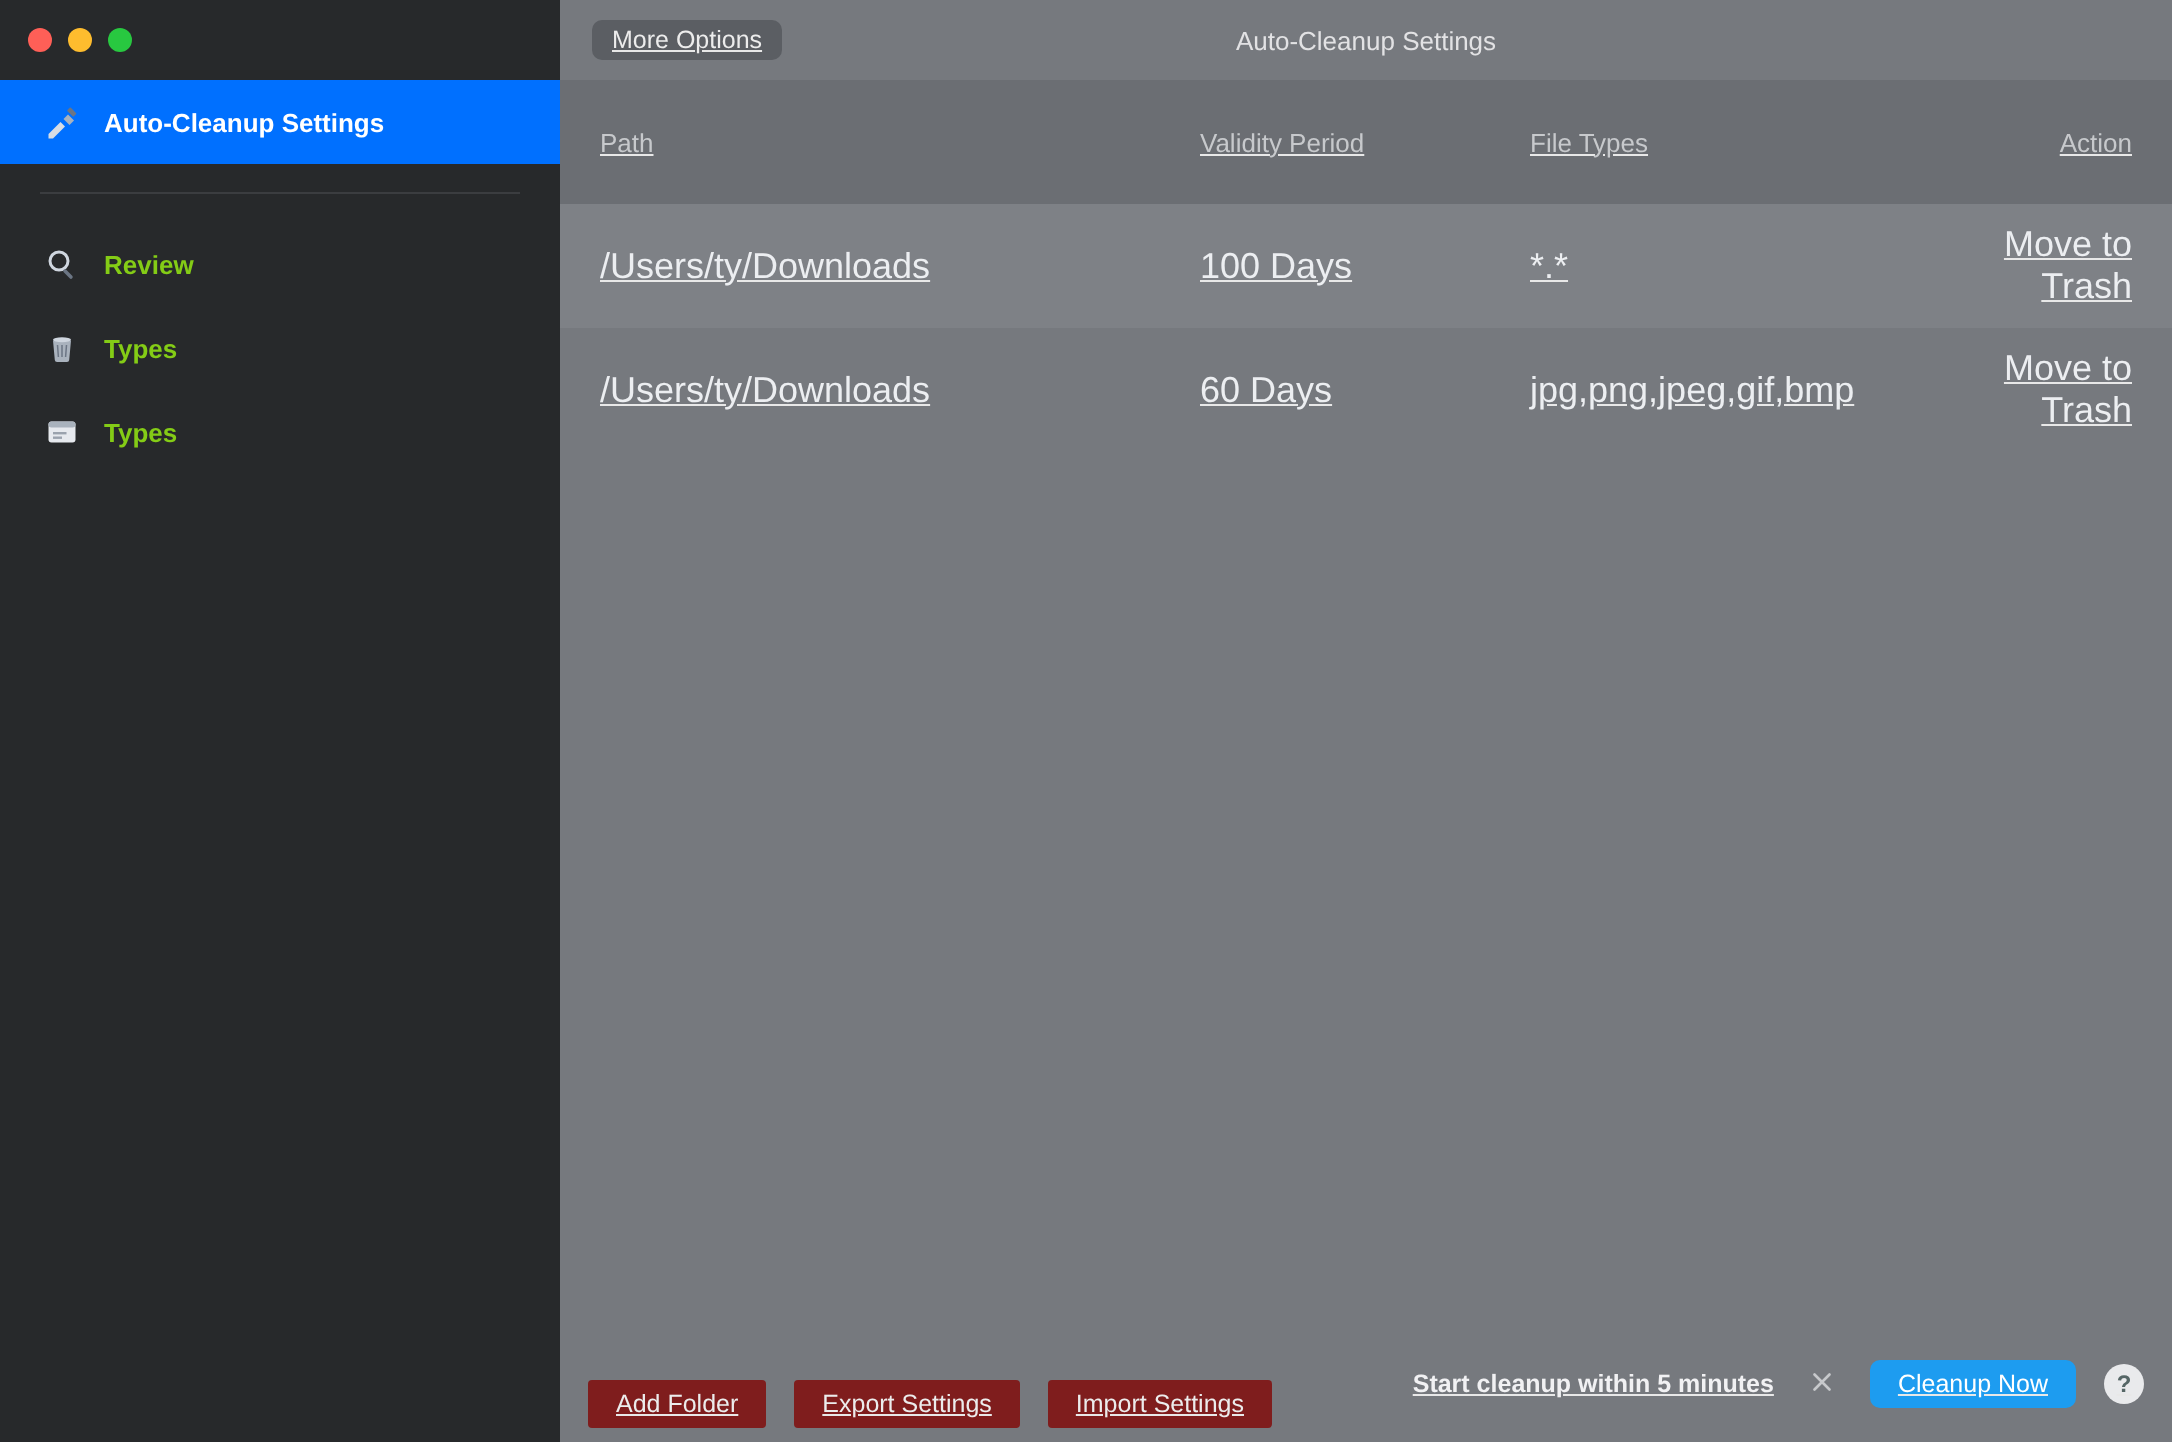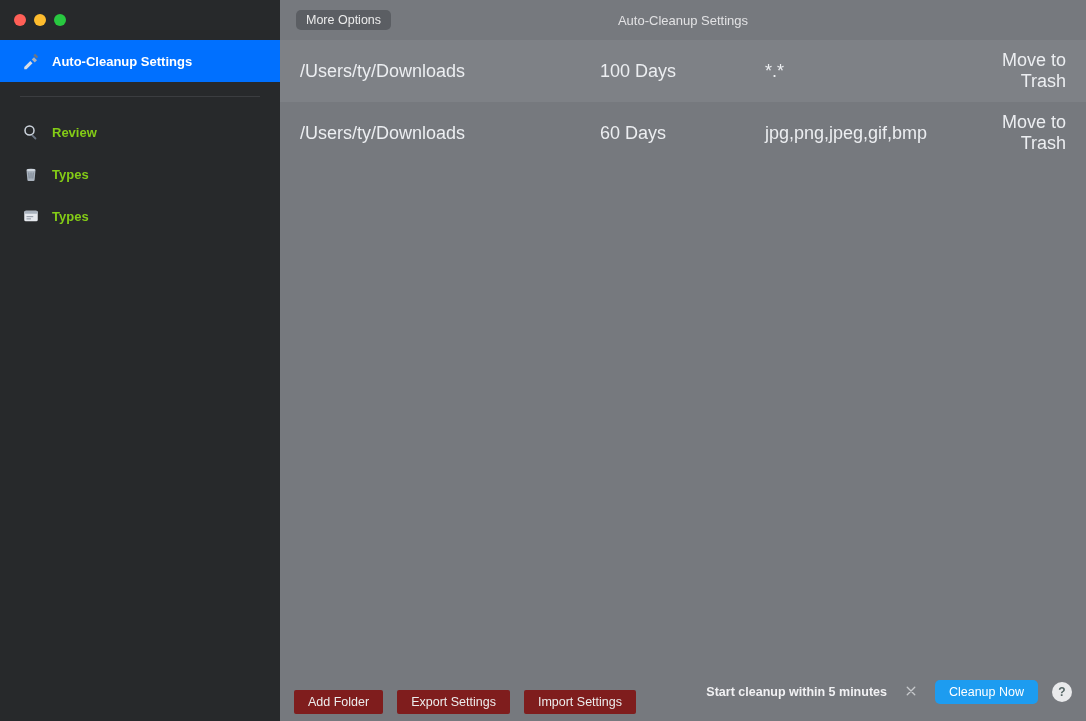--- a/index.html
+++ b/index.html
@@ -65,20 +65,21 @@
       margin: 14px 20px 14px 20px;
     }
 
     
     .main {
       flex: 1;
       background: #76797e;
       display: flex;
       flex-direction: column;
       min-width: 0;
+      text-decoration: underline;
     }
     .topbar {
       height: 40px;
       display: flex;
       align-items: center;
       padding: 0 16px;
       position: relative;
     }
     .chip {
       background: #5b5e63;
@@ -229,20 +230,26 @@
       <span>Types</span>
     </div>
   </aside>
 
   <main class="main">
     <div class="topbar">
       <span class="chip">More Options</span>
       <span class="top-title">Auto-Cleanup Settings</span>
     </div>
 
+    <div class="table-head">
+      <div>Path</div>
+      <div>Validity Period</div>
+      <div>File Types</div>
+      <div class="col-action">Action</div>
+    </div>
 
     <div class="table-row alt">
       <div>/Users/ty/Downloads</div>
       <div>100 Days</div>
       <div>*.*</div>
       <div class="col-action">Move to Trash</div>
     </div>
 
     <div class="table-row">
       <div>/Users/ty/Downloads</div>

